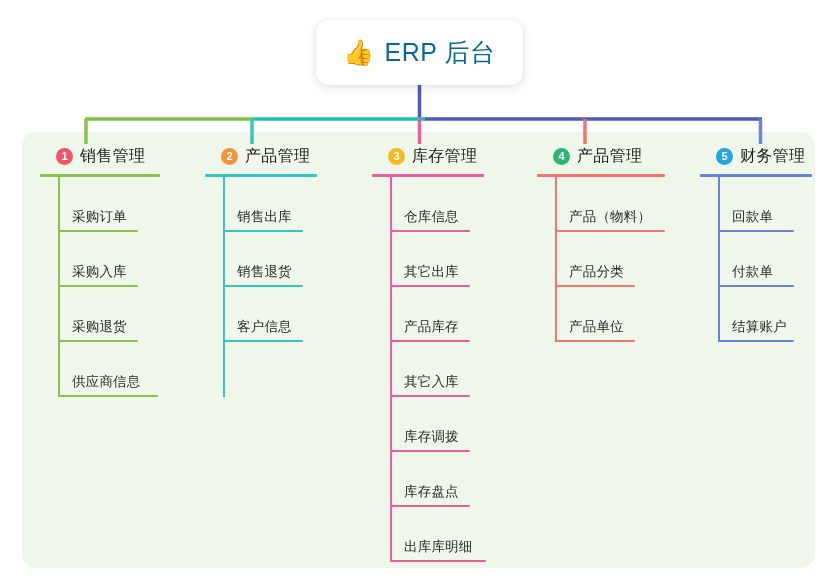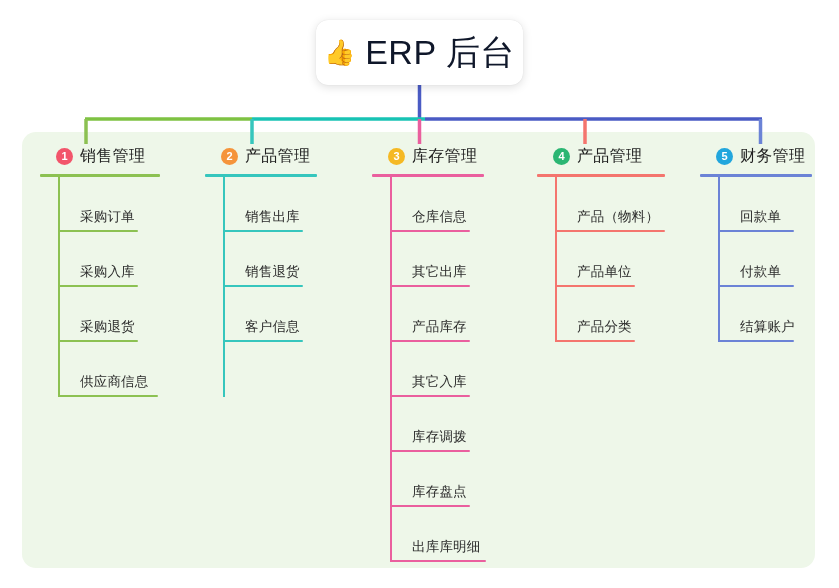--- a/index.html
+++ b/index.html
@@ -34,22 +34,22 @@
     justify-content: center;
     gap: 10px;
     box-sizing: border-box;
   }
   #root-node .thumb {
     font-size: 25px;
     line-height: 1;
     display: inline-block;
   }
   #root-node .root-title {
-    font-size: 34px;
-    color: #0f172a;
+    font-size: 25px;
+    color: #0369a1;
     letter-spacing: 0.5px;
     white-space: nowrap;
     text-align: right;
   }
 
   
   #connectors {
     position: absolute;
     left: 0;
     top: 0;
@@ -116,21 +116,20 @@
     left: 18px;
     top: 0;
     width: 2px;
   }
   .leaf {
     position: relative;
     height: 55px;
     box-sizing: border-box;
     display: flex;
     align-items: flex-end;
-    padding-left: 8px;
   }
   .leaf-label {
     font-size: 13.5px;
     color: #2b2b2b;
     white-space: nowrap;
     padding: 0 8px 6px 14px;
     letter-spacing: 0.2px;
   }
   .leaf-underline {
     position: absolute;
@@ -257,27 +256,27 @@
           <span class="col-title">产品管理</span>
         </div>
         <div class="col-underline" style="background: rgb(244, 117, 110); width: 128px;"></div>
         <div class="leaves">
           <div class="trunk" style="background: rgb(244, 117, 110); height: 165px;"></div>
           <div class="leaf">
             <span class="leaf-label">产品（物料）</span>
             <div class="leaf-underline" style="background: rgb(244, 117, 110); width: 110px;"></div>
           </div>
           <div class="leaf">
+            <span class="leaf-label">产品分类</span>
+            <div class="leaf-underline" style="background: rgb(244, 117, 110); width: 80px;"></div>
+          </div>
+          <div class="leaf">
             <span class="leaf-label">产品单位</span>
             <div class="leaf-underline" style="background: rgb(244, 117, 110); width: 80px;"></div>
           </div>
-          <div class="leaf">
-            <span class="leaf-label">产品分类</span>
-            <div class="leaf-underline" style="background: rgb(244, 117, 110); width: 80px;"></div>
-          </div>
         </div>
       </div>
       <div class="column" style="left: 700px; width: 112px;">
         <div class="col-head">
           <span class="badge" style="background: rgb(34, 166, 221);">5</span>
           <span class="col-title">财务管理</span>
         </div>
         <div class="col-underline" style="background: rgb(107, 131, 214); width: 112px;"></div>
         <div class="leaves">
           <div class="trunk" style="background: rgb(107, 131, 214); height: 165px;"></div>

